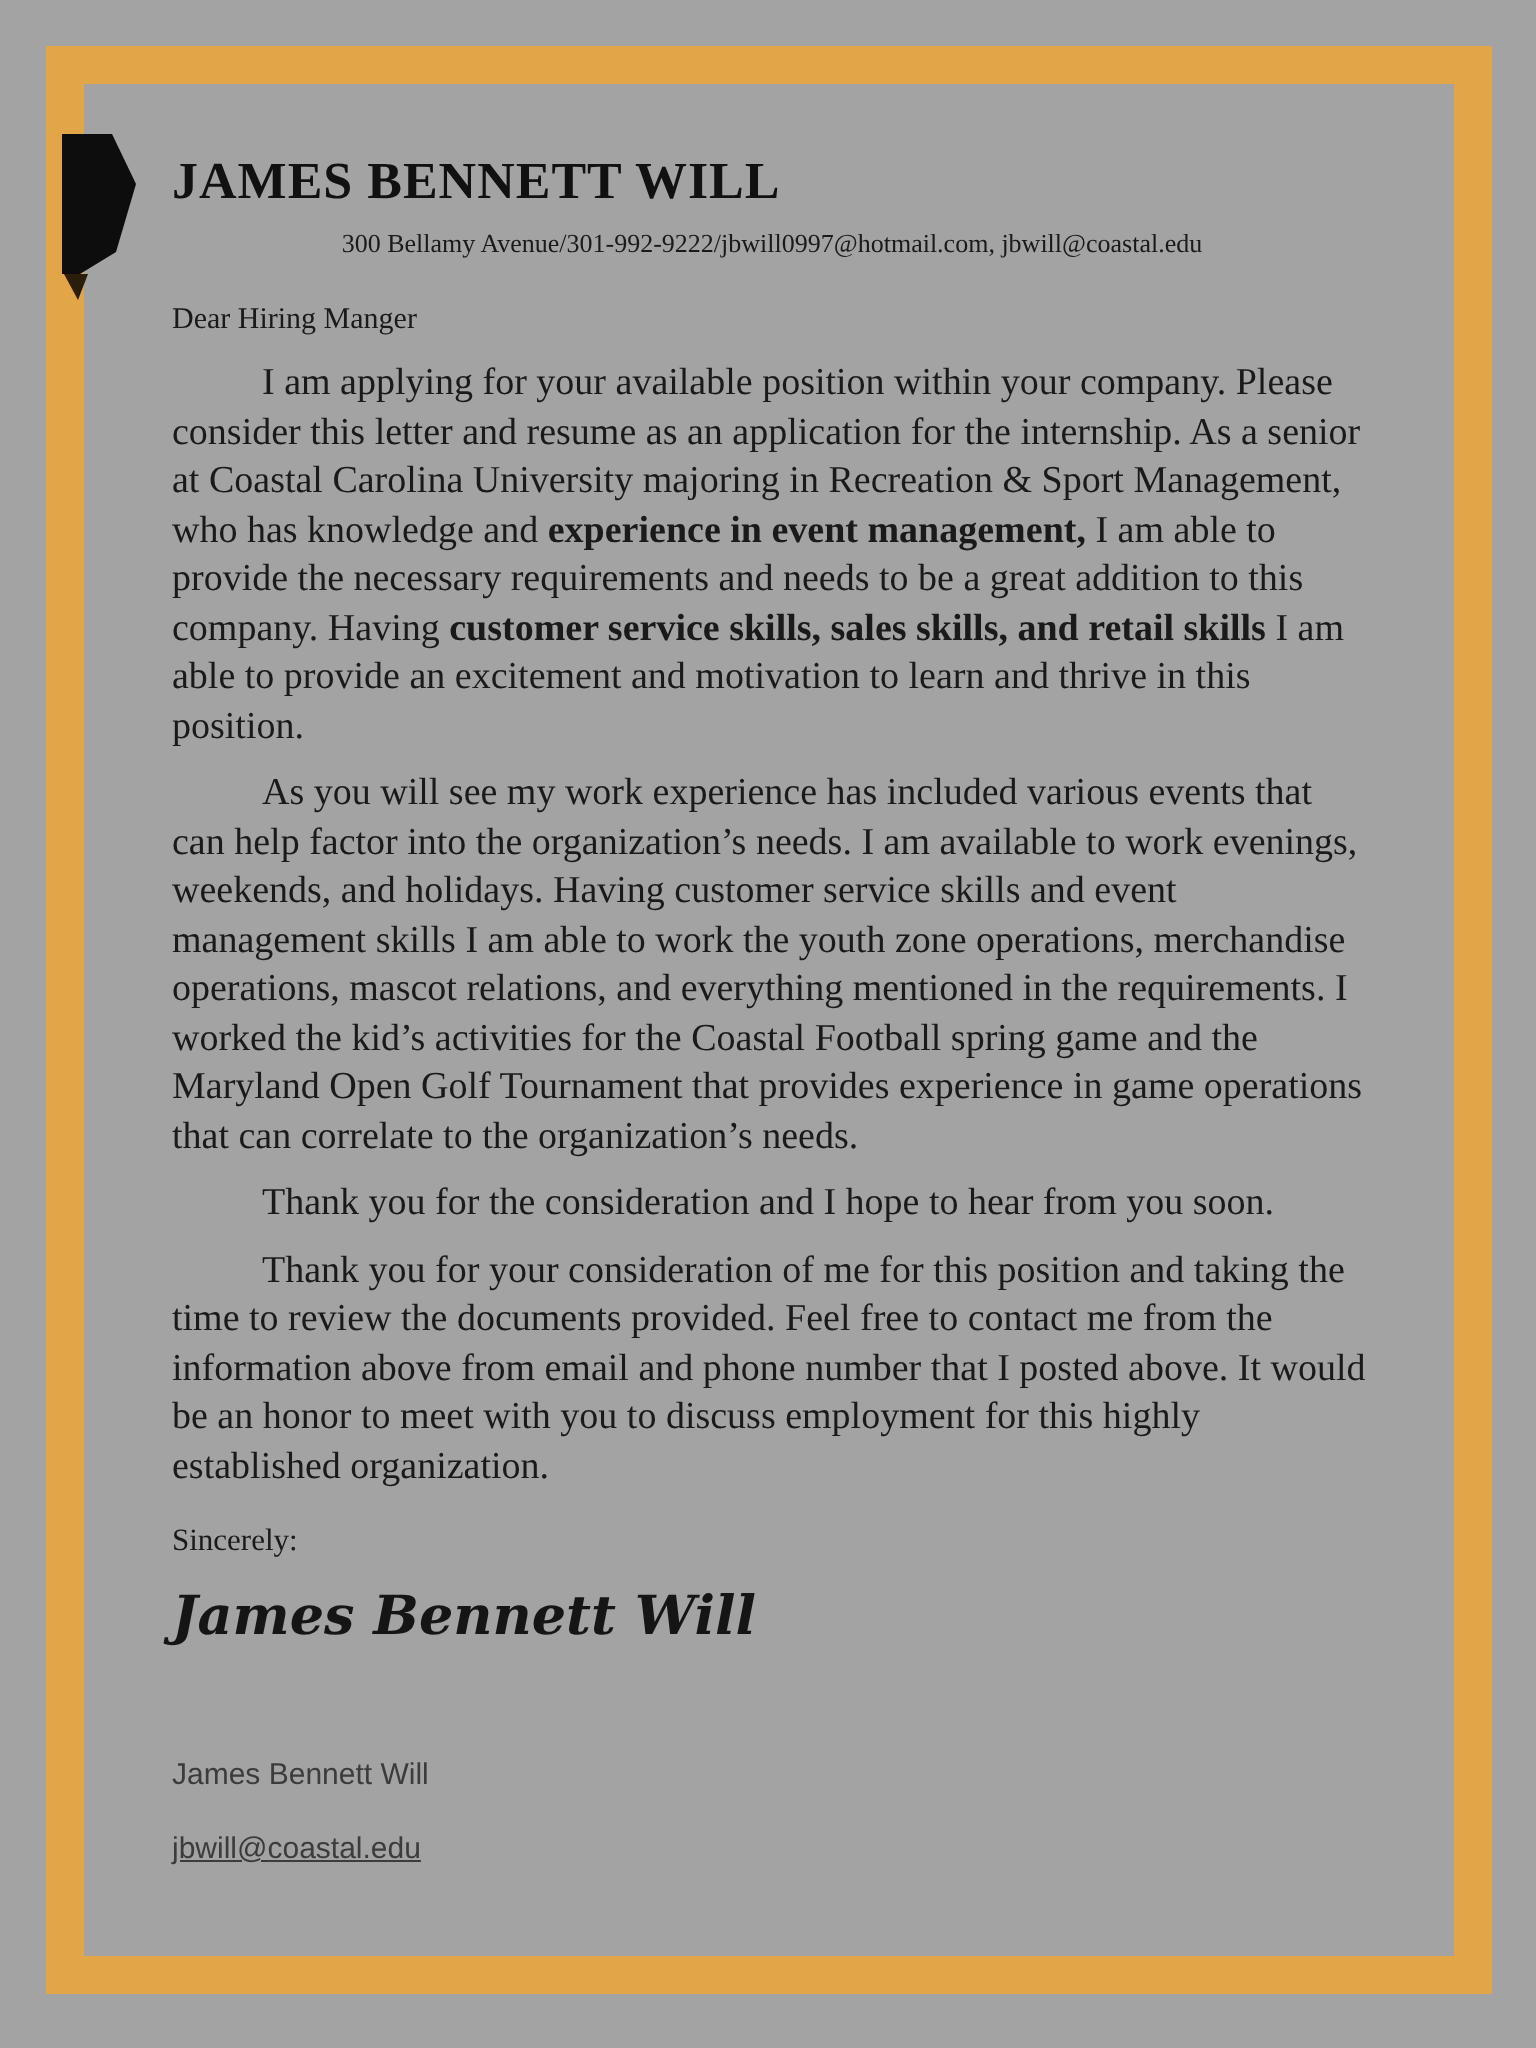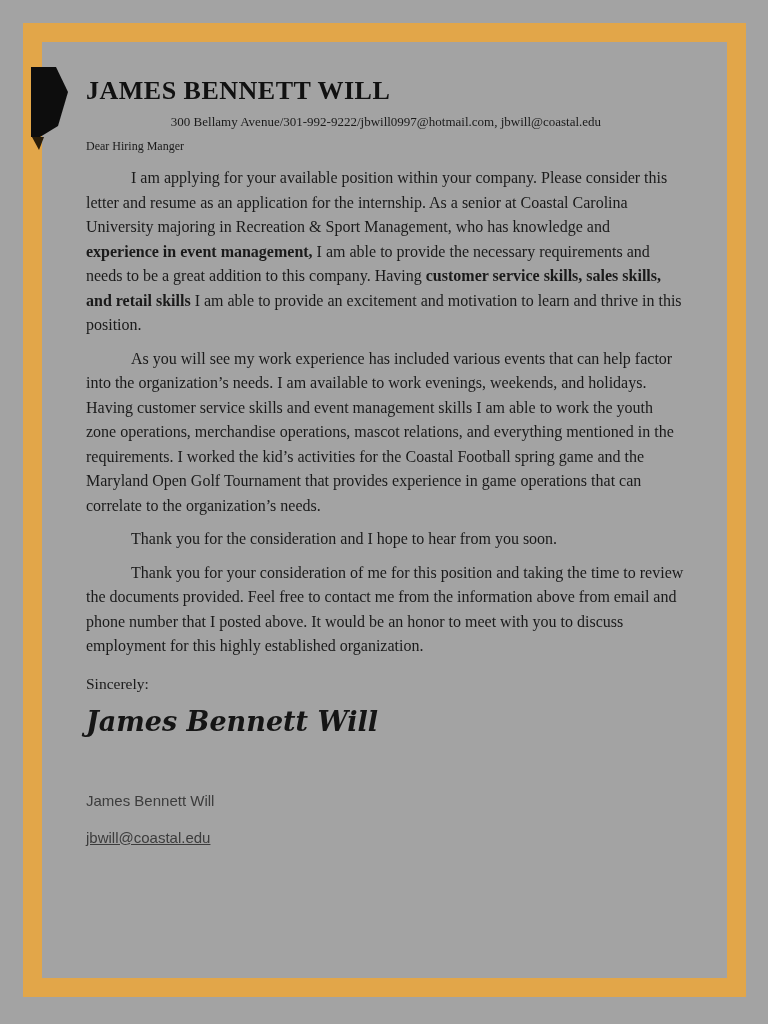--- a/index.html
+++ b/index.html
@@ -53,27 +53,27 @@
     font-size: 13px;
     line-height: 17px;
     text-align: center;
   }
   .date {
     margin-top: 4px;
     font-size: 13px;
     line-height: 17px;
   }
   .salutation {
-    margin-top: 4px;
-    font-size: 12px;
+    margin-top: 18px;
+    font-size: 15px;
     line-height: 24px;
   }
   .body-block {
     margin-top: 8px;
-    font-size: 16px;
+    font-size: 19px;
   }
   .body-block p.para {
     margin: 0 0 9px 0;
     line-height: 24.5px;
     text-indent: 45px;
   }
   .body-block p.para strong { font-weight: bold; }
   .closing {
     margin-top: 13px;
     font-size: 15.5px;

